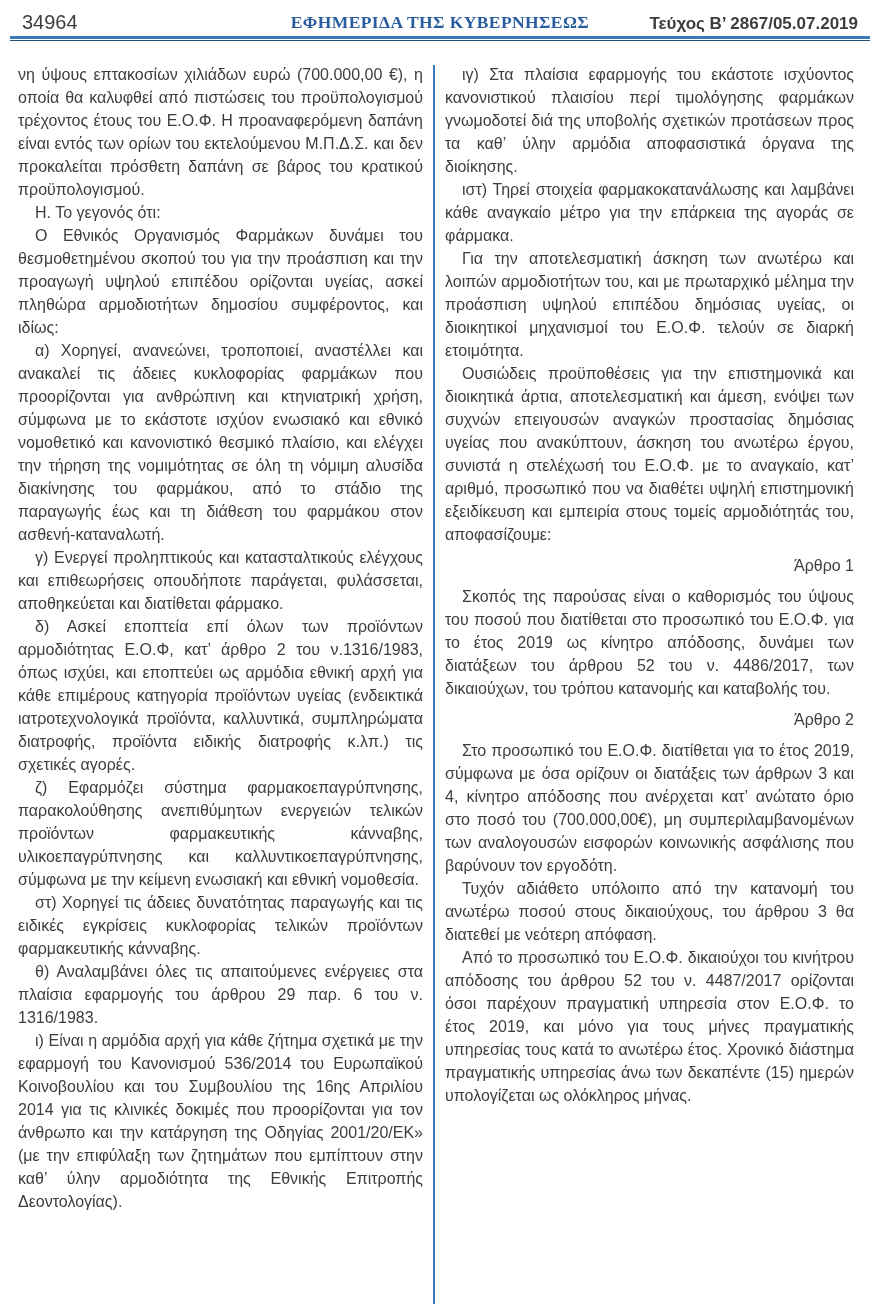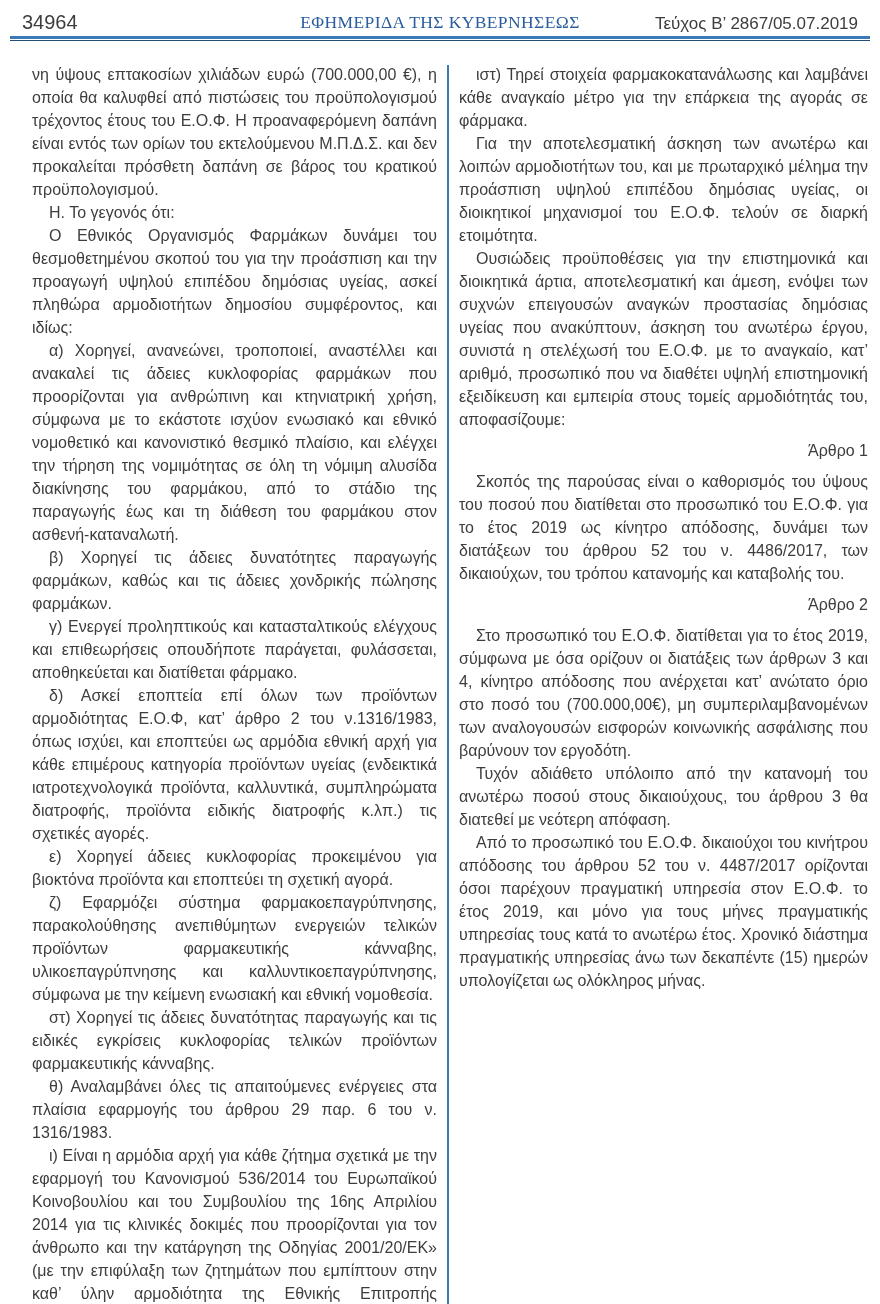--- a/index.html
+++ b/index.html
@@ -29,46 +29,46 @@
     font-size: 20px;
     color: #3d3d3d;
   }
   .masthead {
     position: absolute;
     left: 0;
     right: 0;
     bottom: 3px;
     text-align: center;
     font-family: "Liberation Serif", serif;
-    font-weight: normal;
+    font-weight: bold;
     font-size: 17.5px;
     letter-spacing: 0.4px;
     color: #2a5d9f;
   }
   .issue {
     position: absolute;
     right: 22px;
     bottom: 2px;
     font-size: 17px;
     color: #3d3d3d;
+    font-weight: bold;
   }
   .header-rule {
     margin: 0 10px 0 10px;
     height: 1px;
     border-top: 3px solid #3c79b8;
     border-bottom: 1px solid #1f4e79;
   }
   
   .columns {
     display: flex;
-    padding: 0 4px;
+    padding: 0 18px;
     margin-top: 22px;
     height: 1242px;
     overflow: hidden;
-    margin-left: 28px;
   }
   .col {
     font-size: 16px;
     line-height: 23px;
     text-align: justify;
   }
   .col-left  { width: 405px; }
   .col-right { width: 409px; }
   .col-divider {
     width: 2px;
@@ -95,36 +95,35 @@
   <div class="masthead">ΕΦΗΜΕΡΙΔΑ ΤΗΣ ΚΥΒΕΡΝΗΣΕΩΣ</div>
   <div class="issue">Τεύχος Β’ 2867/05.07.2019</div>
 </div>
 <div class="header-rule"></div>
 
 <div class="columns">
 
   <div class="col col-left">
     <p class="para no-indent">νη ύψους επτακοσίων χιλιάδων ευρώ (700.000,00 €), η οποία θα καλυφθεί από πιστώσεις του προϋπολογισμού τρέχοντος έτους του Ε.Ο.Φ. Η προαναφερόμενη δαπάνη είναι εντός των ορίων του εκτελούμενου Μ.Π.Δ.Σ. και δεν προκαλείται πρόσθετη δαπάνη σε βάρος του κρατικού προϋπολογισμού.</p>
     <p class="para">Η. Το γεγονός ότι:</p>
-    <p class="para">Ο Εθνικός Οργανισμός Φαρμάκων δυνάμει του θεσμοθετημένου σκοπού του για την προάσπιση και την προαγωγή υψηλού επιπέδου δημόσιας υγείας, ασκεί πληθώρα αρμοδιοτήτων δημοσίου συμφέροντος, και ιδίως:</p>
+    <p class="para">Ο Εθνικός Οργανισμός Φαρμάκων δυνάμει του θεσμοθετημένου σκοπού του για την προάσπιση και την προαγωγή υψηλού επιπέδου ορίζονται υγείας, ασκεί πληθώρα αρμοδιοτήτων δημοσίου συμφέροντος, και ιδίως:</p>
     <p class="para">α) Χορηγεί, ανανεώνει, τροποποιεί, αναστέλλει και ανακαλεί τις άδειες κυκλοφορίας φαρμάκων που προορίζονται για ανθρώπινη και κτηνιατρική χρήση, σύμφωνα με το εκάστοτε ισχύον ενωσιακό και εθνικό νομοθετικό και κανονιστικό θεσμικό πλαίσιο, και ελέγχει την τήρηση της νομιμότητας σε όλη τη νόμιμη αλυσίδα διακίνησης του φαρμάκου, από το στάδιο της παραγωγής έως και τη διάθεση του φαρμάκου στον ασθενή-καταναλωτή.</p>
-    <p class="para">β) Χορηγεί τις άδειες δυνατότητες παραγωγής φαρμάκων, καθώς και τις άδειες χονδρικής πώλησης φαρμάκων.</p>
     <p class="para">γ) Ενεργεί προληπτικούς και κατασταλτικούς ελέγχους και επιθεωρήσεις οπουδήποτε παράγεται, φυλάσσεται, αποθηκεύεται και διατίθεται φάρμακο.</p>
     <p class="para">δ) Ασκεί εποπτεία επί όλων των προϊόντων αρμοδιότητας Ε.Ο.Φ, κατ’ άρθρο 2 του ν.1316/1983, όπως ισχύει, και εποπτεύει ως αρμόδια εθνική αρχή για κάθε επιμέρους κατηγορία προϊόντων υγείας (ενδεικτικά ιατροτεχνολογικά προϊόντα, καλλυντικά, συμπληρώματα διατροφής, προϊόντα ειδικής διατροφής κ.λπ.) τις σχετικές αγορές.</p>
-    <p class="para">ε) Χορηγεί άδειες κυκλοφορίας προκειμένου για βιοκτόνα προϊόντα και εποπτεύει τη σχετική αγορά.</p>
     <p class="para">ζ) Εφαρμόζει σύστημα φαρμακοεπαγρύπνησης, παρακολούθησης ανεπιθύμητων ενεργειών τελικών προϊόντων φαρμακευτικής κάνναβης, υλικοεπαγρύπνησης και καλλυντικοεπαγρύπνησης, σύμφωνα με την κείμενη ενωσιακή και εθνική νομοθεσία.</p>
     <p class="para">στ) Χορηγεί τις άδειες δυνατότητας παραγωγής και τις ειδικές εγκρίσεις κυκλοφορίας τελικών προϊόντων φαρμακευτικής κάνναβης.</p>
     <p class="para">θ) Αναλαμβάνει όλες τις απαιτούμενες ενέργειες στα πλαίσια εφαρμογής του άρθρου 29 παρ. 6 του ν. 1316/1983.</p>
     <p class="para">ι) Είναι η αρμόδια αρχή για κάθε ζήτημα σχετικά με την εφαρμογή του Κανονισμού 536/2014 του Ευρωπαϊκού Κοινοβουλίου και του Συμβουλίου της 16ης Απριλίου 2014 για τις κλινικές δοκιμές που προορίζονται για τον άνθρωπο και την κατάργηση της Οδηγίας 2001/20/ΕΚ» (με την επιφύλαξη των ζητημάτων που εμπίπτουν στην καθ’ ύλην αρμοδιότητα της Εθνικής Επιτροπής Δεοντολογίας).</p>
 
   </div>
 
   <div class="col-divider"></div>
 
   <div class="col col-right">
+    <p class="para">ιγ) Στα πλαίσια εφαρμογής του εκάστοτε ισχύοντος κανονιστικού πλαισίου περί τιμολόγησης φαρμάκων γνωμοδοτεί διά της υποβολής σχετικών προτάσεων προς τα καθ’ ύλην αρμόδια αποφασιστικά όργανα της διοίκησης.</p>
     <p class="para">ιστ) Τηρεί στοιχεία φαρμακοκατανάλωσης και λαμβάνει κάθε αναγκαίο μέτρο για την επάρκεια της αγοράς σε φάρμακα.</p>
     <p class="para">Για την αποτελεσματική άσκηση των ανωτέρω και λοιπών αρμοδιοτήτων του, και με πρωταρχικό μέλημα την προάσπιση υψηλού επιπέδου δημόσιας υγείας, οι διοικητικοί μηχανισμοί του Ε.Ο.Φ. τελούν σε διαρκή ετοιμότητα.</p>
     <p class="para">Ουσιώδεις προϋποθέσεις για την επιστημονικά και διοικητικά άρτια, αποτελεσματική και άμεση, ενόψει των συχνών επειγουσών αναγκών προστασίας δημόσιας υγείας που ανακύπτουν, άσκηση του ανωτέρω έργου, συνιστά η στελέχωσή του Ε.Ο.Φ. με το αναγκαίο, κατ’ αριθμό, προσωπικό που να διαθέτει υψηλή επιστημονική εξειδίκευση και εμπειρία στους τομείς αρμοδιότητάς του, αποφασίζουμε:</p>
     <p class="para article-heading">Άρθρο 1</p>
     <p class="para">Σκοπός της παρούσας είναι ο καθορισμός του ύψους του ποσού που διατίθεται στο προσωπικό του Ε.Ο.Φ. για το έτος 2019 ως κίνητρο απόδοσης, δυνάμει των διατάξεων του άρθρου 52 του ν. 4486/2017, των δικαιούχων, του τρόπου κατανομής και καταβολής του.</p>
     <p class="para article-heading">Άρθρο 2</p>
     <p class="para">Στο προσωπικό του Ε.Ο.Φ. διατίθεται για το έτος 2019, σύμφωνα με όσα ορίζουν οι διατάξεις των άρθρων 3 και 4, κίνητρο απόδοσης που ανέρχεται κατ’ ανώτατο όριο στο ποσό του (700.000,00€), μη συμπεριλαμβανομένων των αναλογουσών εισφορών κοινωνικής ασφάλισης που βαρύνουν τον εργοδότη.</p>
     <p class="para">Τυχόν αδιάθετο υπόλοιπο από την κατανομή του ανωτέρω ποσού στους δικαιούχους, του άρθρου 3 θα διατεθεί με νεότερη απόφαση.</p>
     <p class="para">Από το προσωπικό του Ε.Ο.Φ. δικαιούχοι του κινήτρου απόδοσης του άρθρου 52 του ν. 4487/2017 ορίζονται όσοι παρέχουν πραγματική υπηρεσία στον Ε.Ο.Φ. το έτος 2019, και μόνο για τους μήνες πραγματικής υπηρεσίας τους κατά το ανωτέρω έτος. Χρονικό διάστημα πραγματικής υπηρεσίας άνω των δεκαπέντε (15) ημερών υπολογίζεται ως ολόκληρος μήνας.</p>
 

